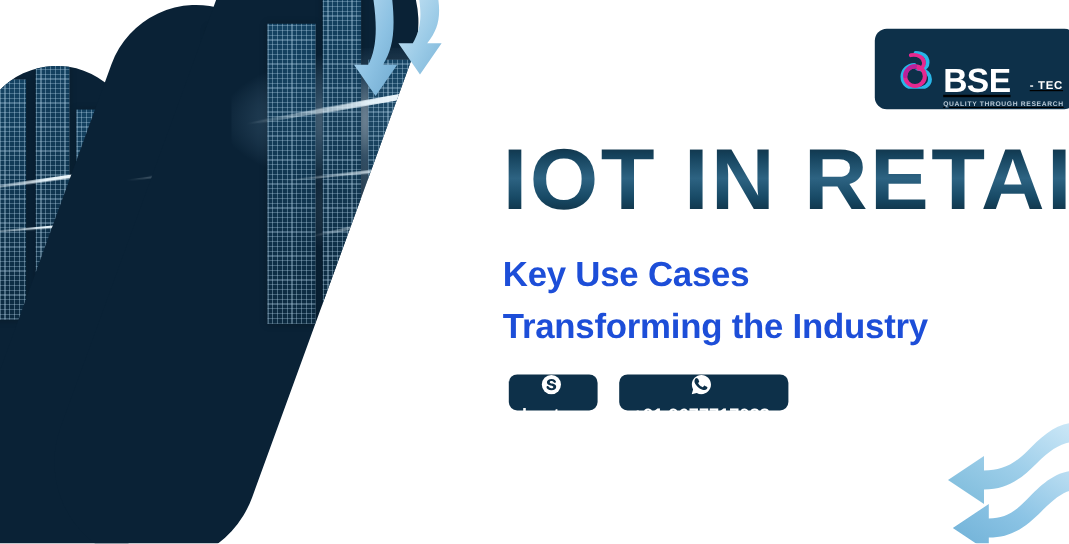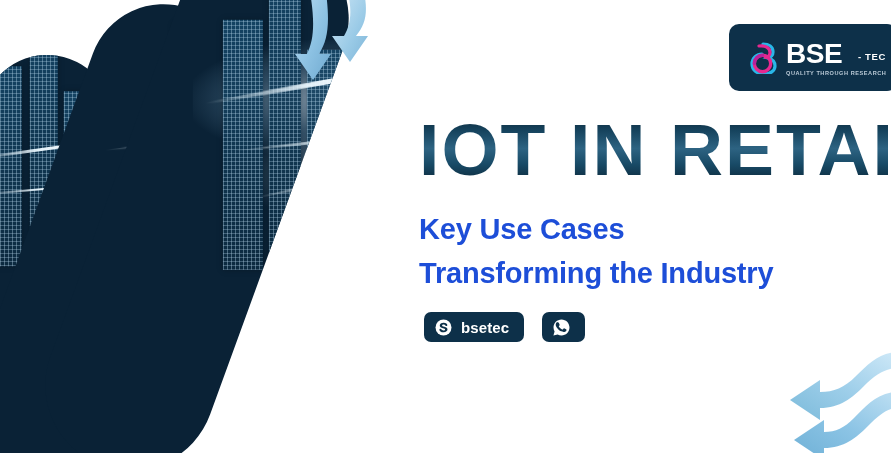--- a/index.html
+++ b/index.html
@@ -100,21 +100,21 @@
     left: 729px; top: 24px;
     width: 168px; height: 67px;
     background: #0d3049;
     border-radius: 10px;
     display: flex;
     align-items: center;
     padding-left: 20px;
     box-sizing: border-box;
   }
   .logo-mark { width: 30px; height: 32px; flex: none; }
-  .logo-text { margin-left: 7px; position: relative; top: 0; }
+  .logo-text { margin-left: 7px; position: relative; top: 14px; text-decoration: underline; }
   .logo-row { display: flex; align-items: baseline; }
   .logo-bse {
     color: #ffffff;
     font-size: 28px;
     font-weight: bold;
     letter-spacing: -0.5px;
     line-height: 1;
     font-family: "Liberation Sans", sans-serif;
   }
   .logo-tec {
@@ -174,20 +174,21 @@
   }
   .badge {
     display: flex;
     align-items: center;
     gap: 9px;
     background: #0d3049;
     border-radius: 7px;
     height: 30px;
     padding: 0 15px 0 11px;
     box-sizing: border-box;
+    flex-direction: column;
   }
   .badge-label {
     color: #ffffff;
     font-size: 15px;
     font-weight: bold;
     letter-spacing: 0.1px;
     white-space: nowrap;
   }
   .badge-icon { width: 17px; height: 17px; flex: none; display:block; }
 </style>
@@ -320,16 +321,17 @@
         <path d="M10.2,4.4 C7.3,4.4 5.6,5.8 5.6,7.6 C5.6,9.5 7.1,10.3 9.2,10.8 C11.3,11.3 11.9,11.6 11.9,12.3 C11.9,13 11.1,13.5 10,13.5 C8.7,13.5 8,13 7.5,12.2 C7.2,11.7 6.9,11.4 6.3,11.4 C5.7,11.4 5.2,11.9 5.2,12.5 C5.2,13.9 7,15.6 10.1,15.6 C13,15.6 14.7,14.2 14.7,12.2 C14.7,10.4 13.4,9.5 11,9 C9,8.6 8.4,8.3 8.4,7.6 C8.4,7 9,6.5 10.1,6.5 C11.1,6.5 11.8,6.9 12.3,7.6 C12.6,8.1 12.9,8.3 13.4,8.3 C14,8.3 14.5,7.9 14.5,7.2 C14.5,6 12.9,4.4 10.2,4.4 Z" fill="#0d3049"></path>
       </svg>
       <span class="badge-label">bsetec</span>
     </div>
 
     <div class="badge">
       <svg class="badge-icon" viewBox="0 0 20 20">
         <path d="M10,0.6 C4.8,0.6 0.6,4.8 0.6,10 C0.6,11.7 1.05,13.3 1.85,14.7 L0.5,19.5 L5.45,18.2 C6.8,18.95 8.35,19.4 10,19.4 C15.2,19.4 19.4,15.2 19.4,10 C19.4,4.8 15.2,0.6 10,0.6 Z" fill="#ffffff"></path>
         <path d="M7.1,5.4 C6.85,5.4 6.45,5.5 6.15,5.85 C5.85,6.2 5,7 5,8.6 C5,10.2 6.18,11.75 6.35,11.96 C6.5,12.17 8.6,15.5 11.9,16.8 C14.65,17.87 15.2,17.66 15.8,17.6 C16.4,17.55 17.7,16.83 17.97,16.07 C18.23,15.31 18.23,14.66 18.15,14.53 C18.07,14.39 17.86,14.31 17.55,14.16 C17.24,14 15.72,13.26 15.43,13.15 C15.15,13.05 14.94,13 14.73,13.31 C14.52,13.62 13.93,14.31 13.75,14.52 C13.57,14.73 13.39,14.76 13.08,14.6 C12.77,14.45 11.77,14.12 10.59,13.07 C9.67,12.25 9.05,11.24 8.87,10.93 C8.69,10.62 8.85,10.45 9,10.3 C9.14,10.16 9.31,9.93 9.47,9.75 C9.62,9.57 9.67,9.44 9.78,9.23 C9.88,9.02 9.83,8.84 9.75,8.69 C9.67,8.53 9.06,7 8.8,6.38 C8.56,5.79 8.31,5.87 8.13,5.86 C7.96,5.85 7.75,5.85 7.55,5.85 Z" fill="#0d3049" transform="translate(-1.6,-1.6) scale(0.96)"></path>
       </svg>
+      <span class="badge-label">+91 9677717033</span>
     </div>
 
   </div>
 </div>
 
 </body></html>

